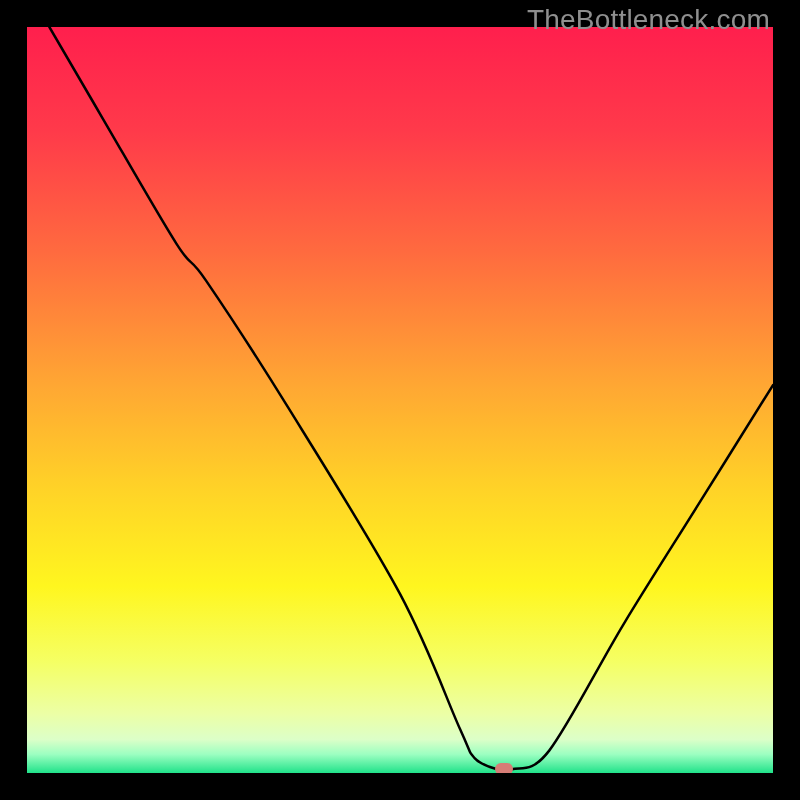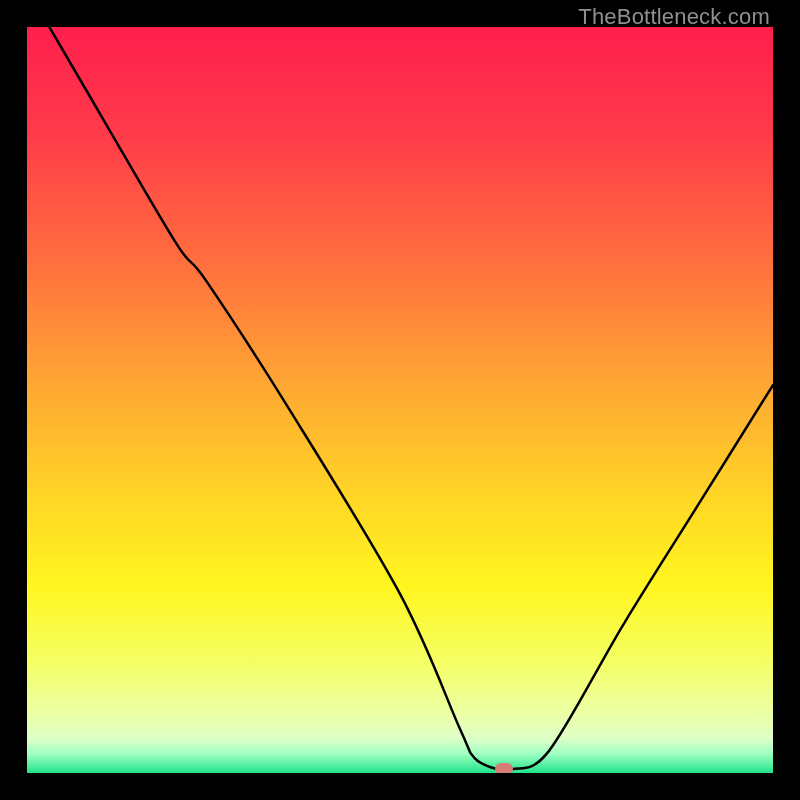--- a/index.html
+++ b/index.html
@@ -29,21 +29,21 @@
   .bg-gradient {
     position: absolute;
     inset: 0;
   }
   .watermark {
     position: absolute;
     top: 4px;
     right: 30px;
     color: #8f8f8f;
     font-family: Arial, Helvetica, sans-serif;
-    font-size: 22px;
+    font-size: 28px;
     font-weight: 500;
     letter-spacing: 0.2px;
   }
   svg.curve {
     position: absolute;
     inset: 0;
   }
   .marker {
     position: absolute;
     width: 18px;

